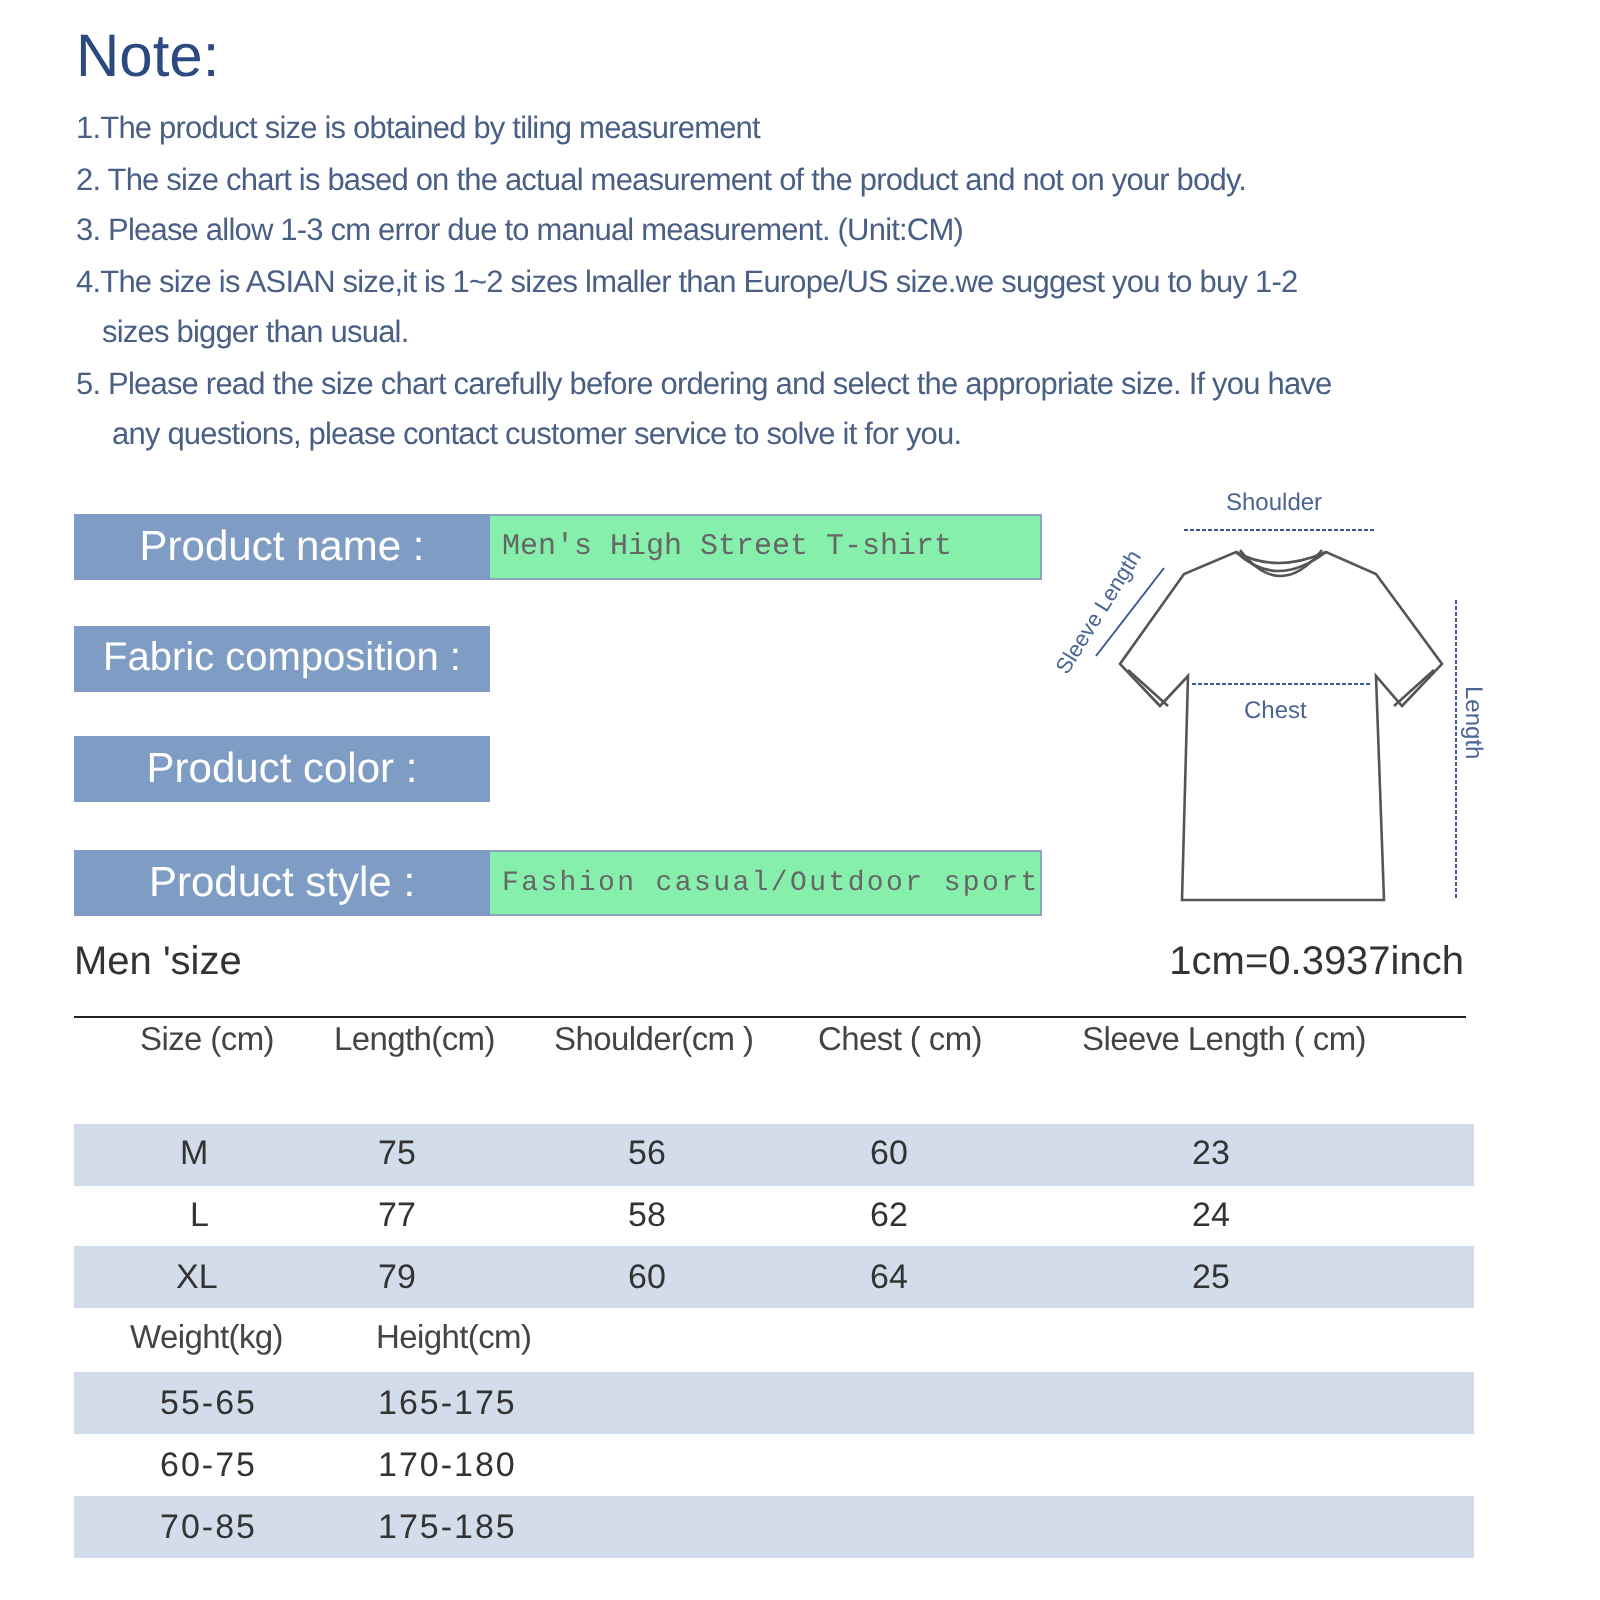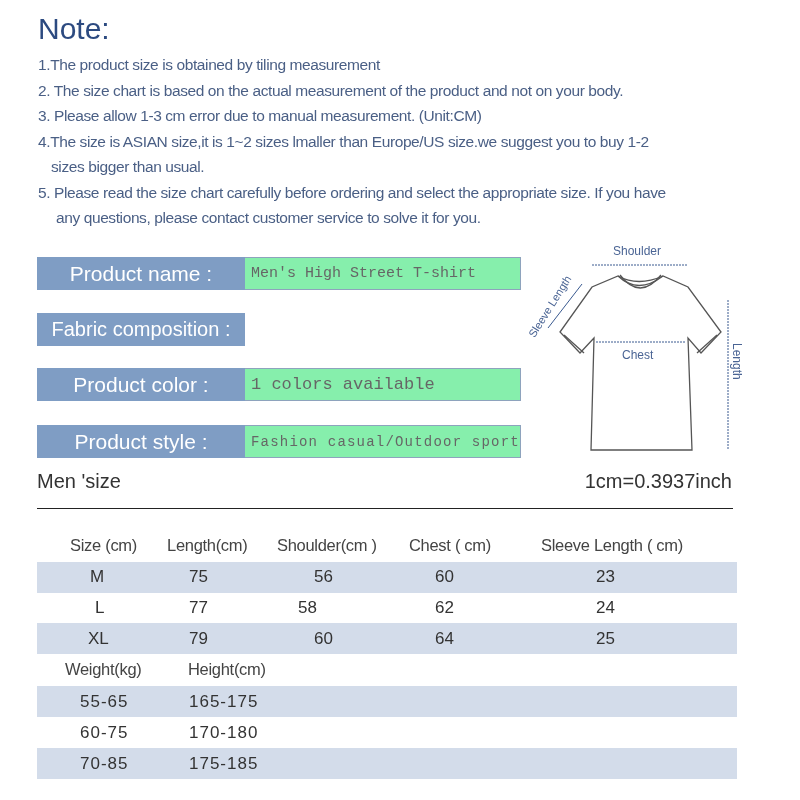--- a/index.html
+++ b/index.html
@@ -7,21 +7,21 @@
          font-family: "DejaVu Sans", sans-serif; color: #333; }
   .abs { position: absolute; }
   .note-title { left: 38px; top: 12px; font-size: 30px; color: #2c4a80; font-family: "Liberation Sans", sans-serif; }
   .note-line { left: 38px; font-size: 15.5px; color: #4a5f85; letter-spacing: -0.4px; font-family: "Liberation Sans", sans-serif; white-space: nowrap; }
   .info-row { left: 37px; width: 484px; height: 33px; display: flex; }
   .info-label { width: 208px; background: #7f9dc4; color: #fff; font-size: 21px; display: flex; align-items: center; justify-content: center; font-family: "Liberation Sans", sans-serif; white-space: nowrap; }
   .info-value { flex: 1; border: 1px solid #8ea3bd; border-left: none; background: #86efac; display: flex; align-items: center; padding-left: 6px; color: #666; font-family: Liberation Mono, monospace; white-space: nowrap; overflow: hidden; }
   .men-size { left: 37px; top: 470px; font-size: 20px; color: #333; font-family: Liberation Sans, sans-serif; }
   .conv { right: 68px; top: 470px; font-size: 20px; color: #333; font-family: "Liberation Sans", sans-serif; }
   .divider { left: 37px; top: 508px; width: 696px; height: 1px; background: #222; }
-  .th { top: 536px; font-size: 16.5px; color: #444; font-family: "Liberation Sans", sans-serif; white-space: nowrap; letter-spacing: -0.3px; }
+  .th { top: 511px; font-size: 16.5px; color: #444; font-family: "Liberation Sans", sans-serif; white-space: nowrap; letter-spacing: -0.3px; }
   .band { left: 37px; width: 700px; height: 31px; background: #d3dcea; }
   .cell { font-size: 17px; color: #333; font-family: "Liberation Sans", sans-serif; white-space: nowrap; }
   .tee { left: 520px; top: 235px; width: 240px; height: 230px; }
 </style>
 </head>
 <body>
 
 <div class="abs note-title">Note:</div>
 <div class="abs note-line" style="top:56px">1.The product size is obtained by tiling measurement</div>
 <div class="abs note-line" style="top:82px">2. The size chart is based on the actual measurement of the product and not on your body.</div>
@@ -33,21 +33,20 @@
 
 <div class="abs info-row" style="top:257px">
   <div class="info-label">Product name :</div>
   <div class="info-value" style="font-size:15px">Men's High Street T-shirt</div>
 </div>
 <div class="abs info-row" style="top:313px">
   <div class="info-label" style="font-size:20px">Fabric composition :</div>
 </div>
 <div class="abs info-row" style="top:368px">
   <div class="info-label">Product color :</div>
-  <div class="info-value" style="font-size:17px">1 colors available</div>
 </div>
 <div class="abs info-row" style="top:425px">
   <div class="info-label">Product style :</div>
   <div class="info-value" style="font-size:14px;letter-spacing:1.2px">Fashion casual/Outdoor sports</div>
 </div>
 
 <div class="abs tee">
   <svg width="240" height="230" viewBox="0 0 240 230">
     <g fill="none" stroke="#555" stroke-width="1.3">
       <path d="M98 41 Q118 60 143 41 L168 52 L201 97 L181 118 L168 103 L172 215 L71 215 L74 103 L60 118 L40 97 L72 52 Z"></path>
@@ -83,21 +82,21 @@
 <div class="abs band" style="top:748px"></div>
 
 <div class="abs cell" style="left:90px;top:567px">M</div>
 <div class="abs cell" style="left:189px;top:567px">75</div>
 <div class="abs cell" style="left:314px;top:567px">56</div>
 <div class="abs cell" style="left:435px;top:567px">60</div>
 <div class="abs cell" style="left:596px;top:567px">23</div>
 
 <div class="abs cell" style="left:95px;top:598px">L</div>
 <div class="abs cell" style="left:189px;top:598px">77</div>
-<div class="abs cell" style="left:298px;top:598px">58</div>
+<div class="abs cell" style="left:314px;top:598px">58</div>
 <div class="abs cell" style="left:435px;top:598px">62</div>
 <div class="abs cell" style="left:596px;top:598px">24</div>
 
 <div class="abs cell" style="left:88px;top:629px">XL</div>
 <div class="abs cell" style="left:189px;top:629px">79</div>
 <div class="abs cell" style="left:314px;top:629px">60</div>
 <div class="abs cell" style="left:435px;top:629px">64</div>
 <div class="abs cell" style="left:596px;top:629px">25</div>
 
 <div class="abs th" style="left:65px;top:660px">Weight(kg)</div>

